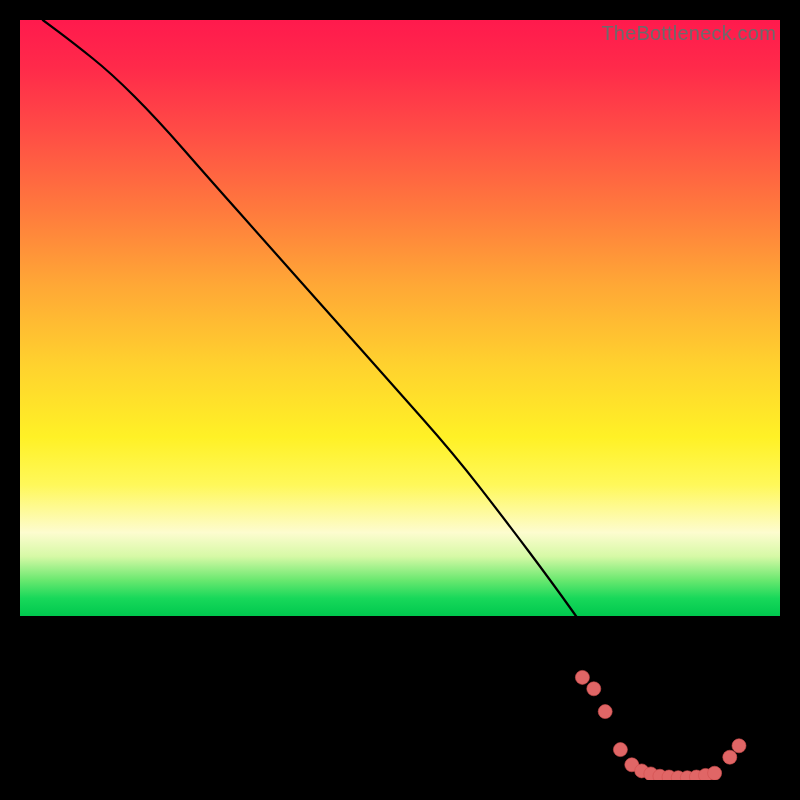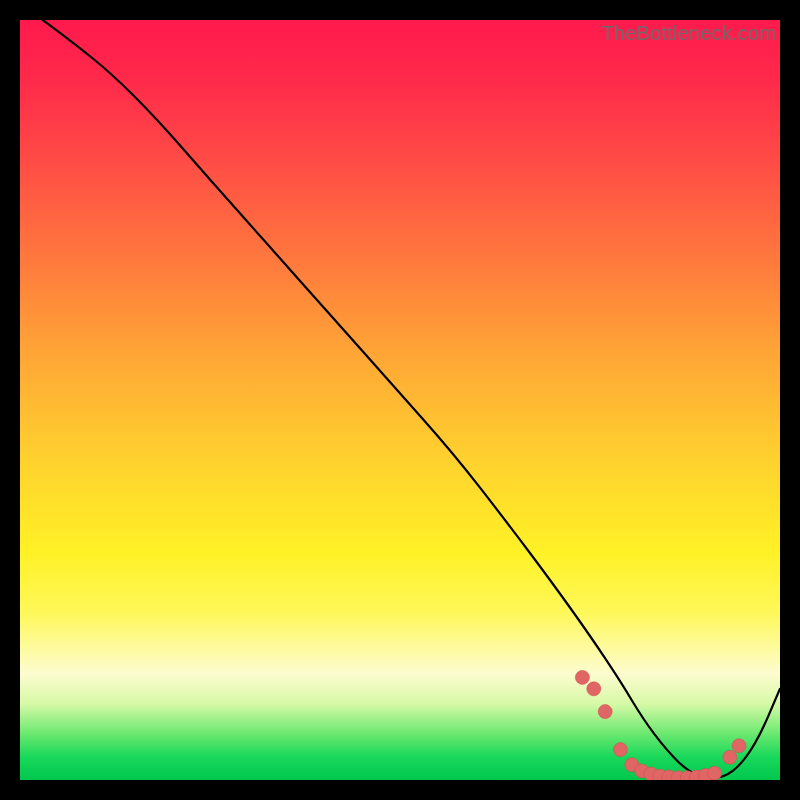--- a/index.html
+++ b/index.html
@@ -15,21 +15,21 @@
     position: relative;
     width: 800px;
     height: 800px;
     background: #000;
   }
   .plot {
     position: absolute;
     left: 20px;
     top: 20px;
     width: 760px;
-    height: 760px;
+    height: 596px;
     
     background: linear-gradient(
       to bottom,
       #ff1a4d 0%,
       #ff2a4a 8%,
       #ff4a46 18%,
       #ff7a3d 32%,
       #ffa636 44%,
       #ffd22e 58%,
       #fff126 70%,

